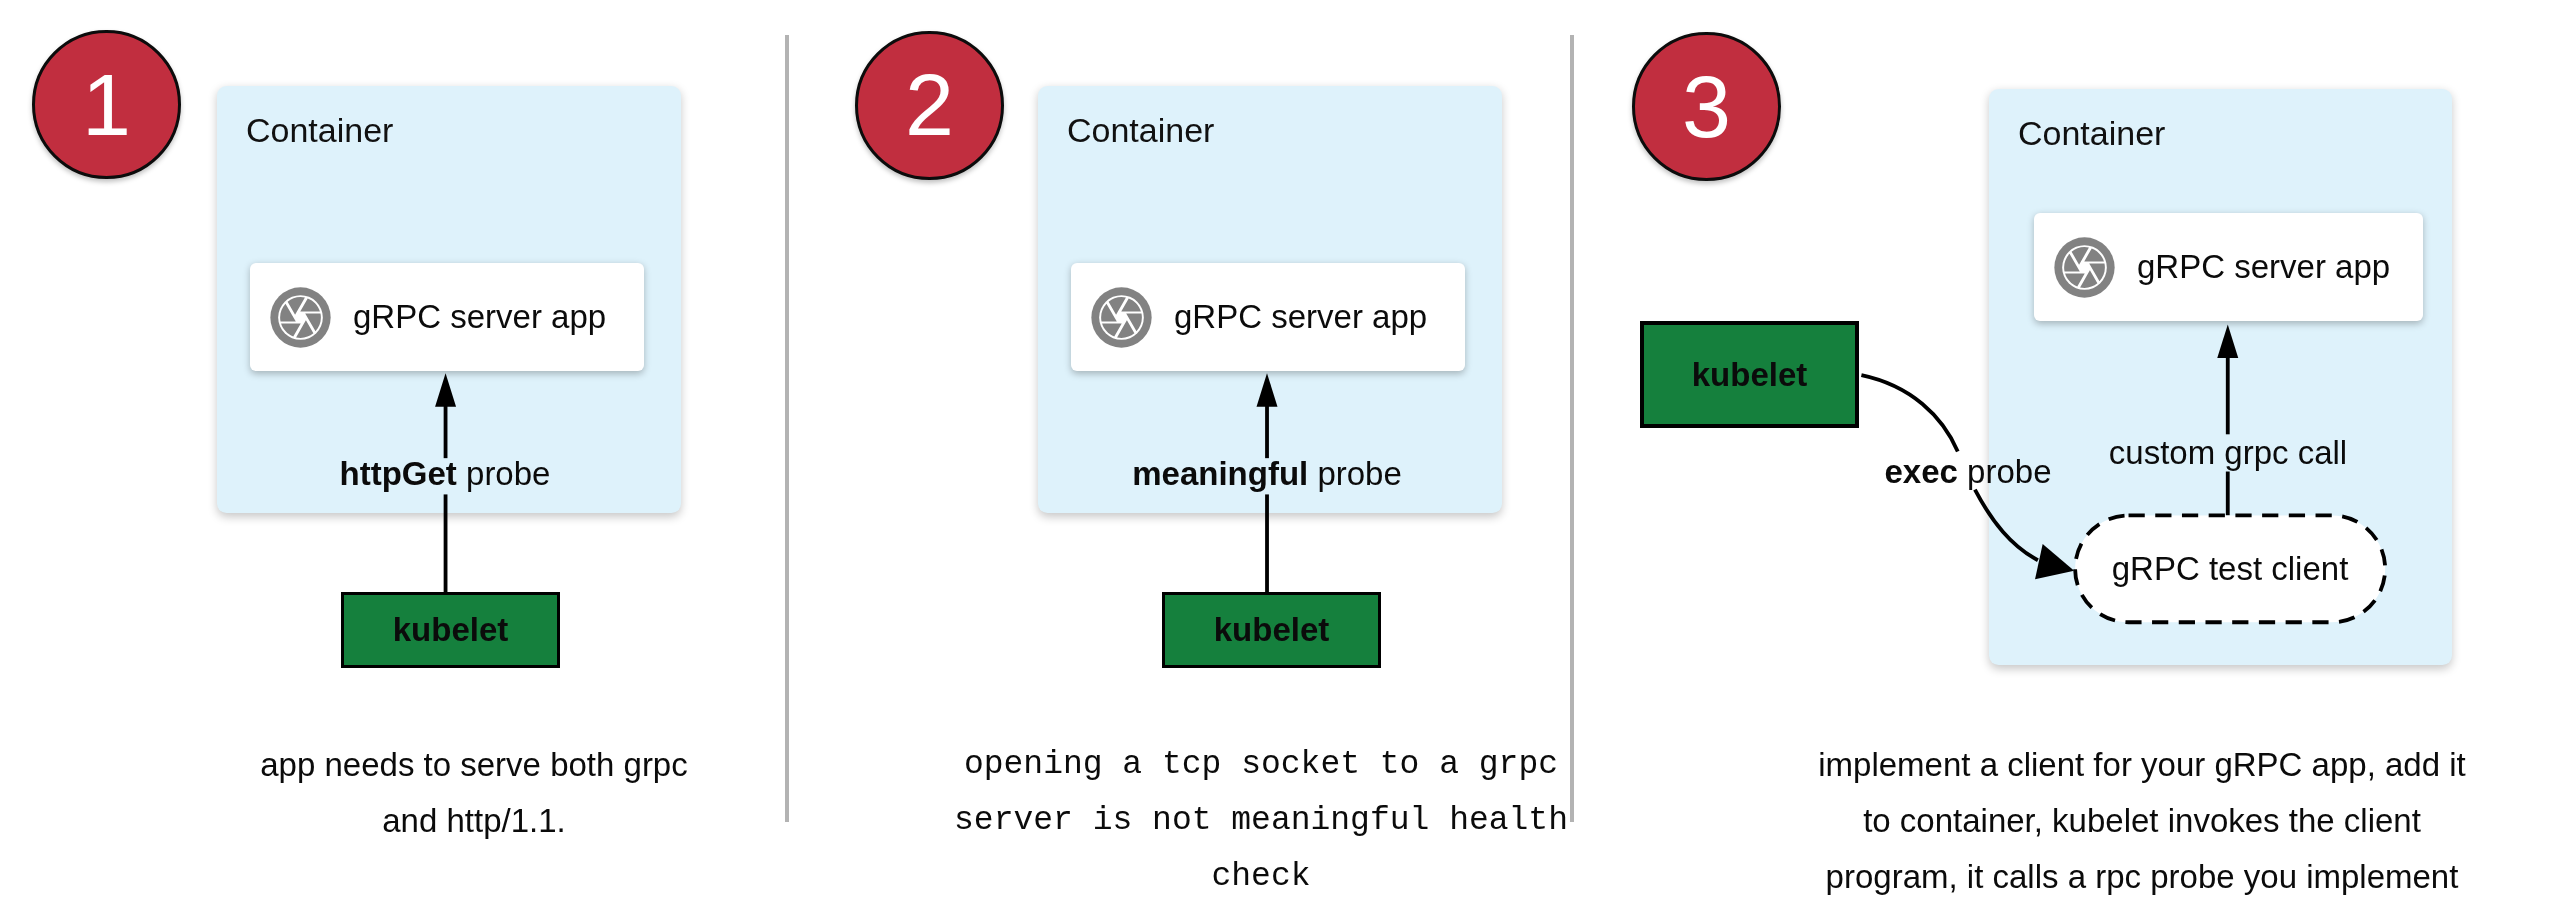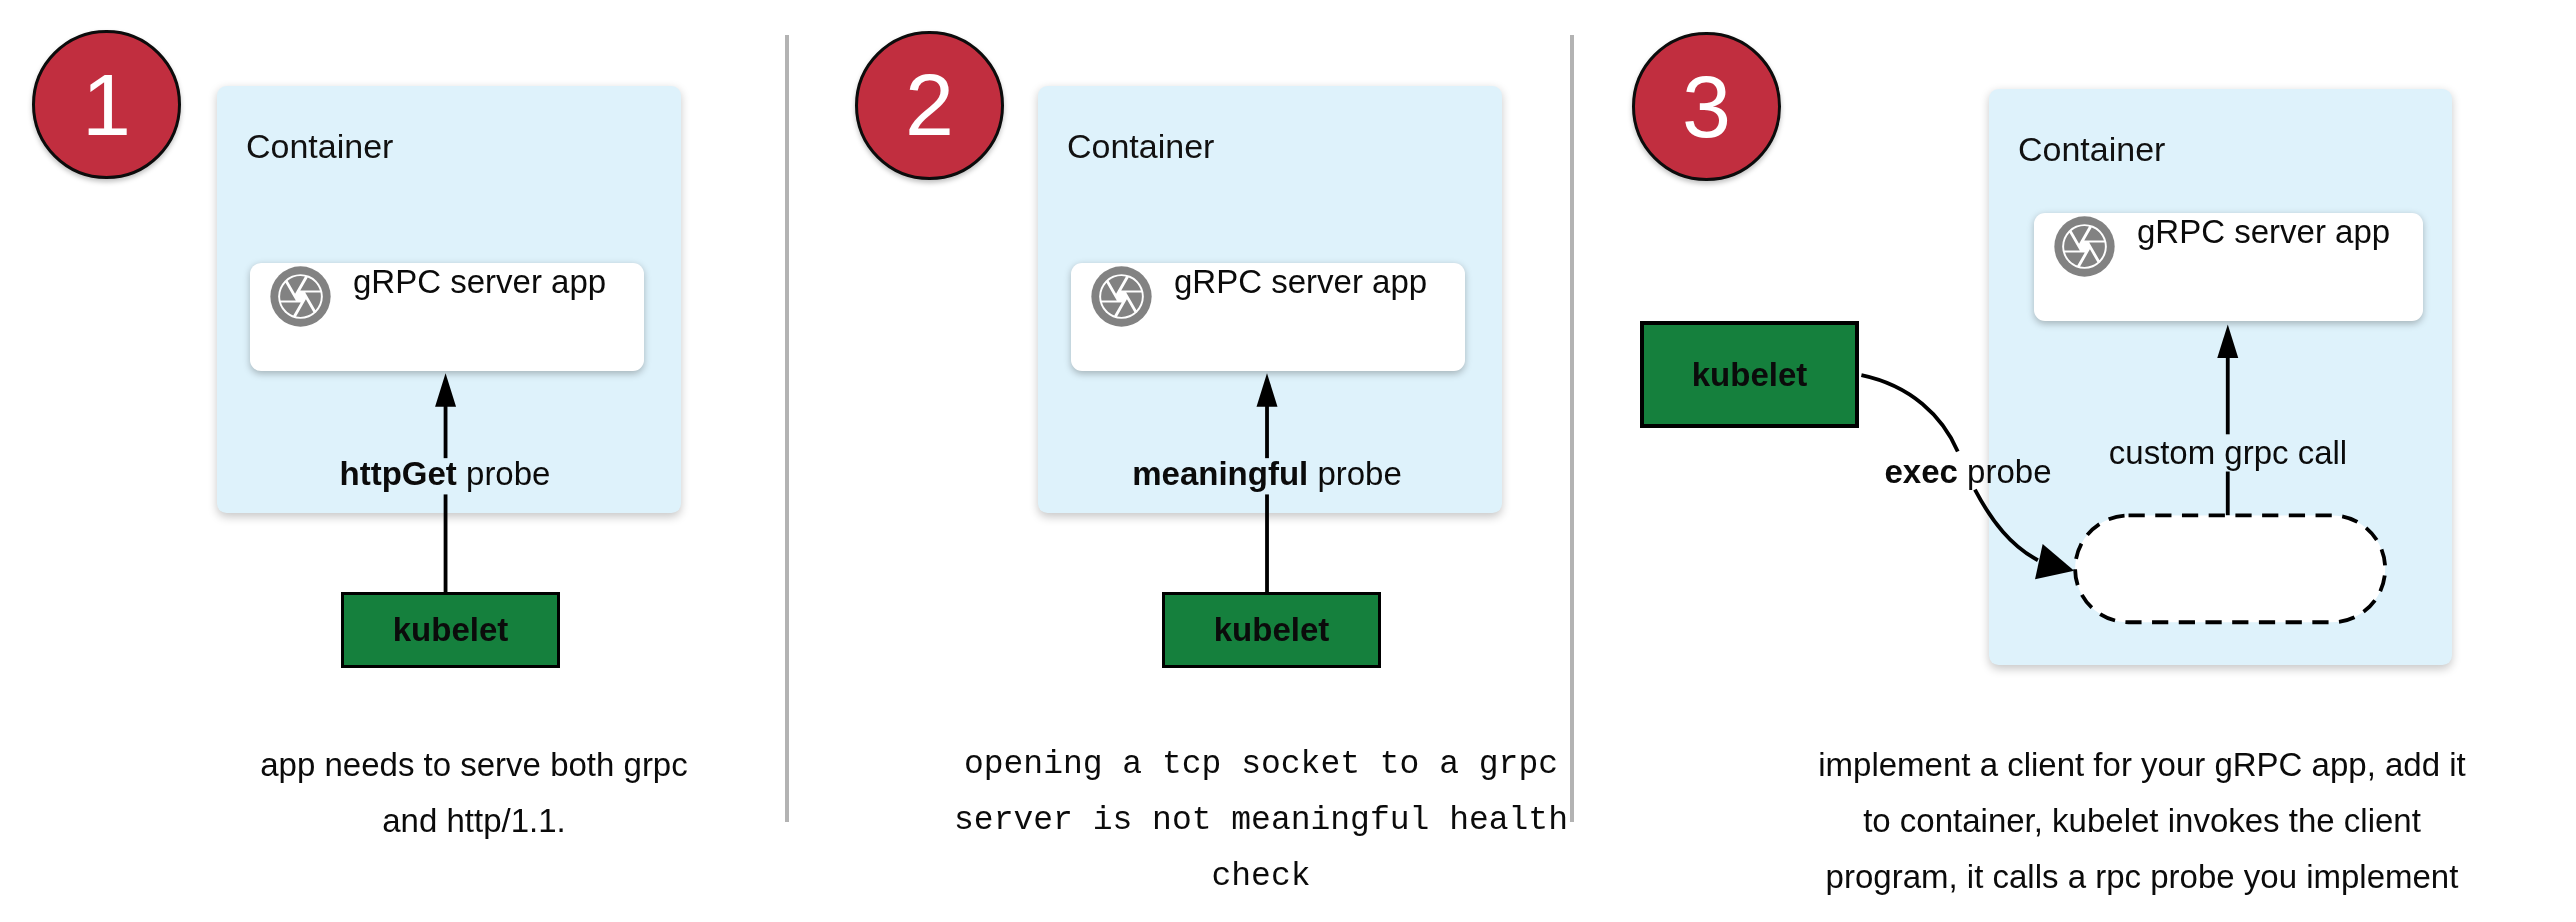--- a/index.html
+++ b/index.html
@@ -16,24 +16,24 @@
   .badge span{color:#ffffff;font-size:88px;line-height:1;}
   #badge1{left:32px;top:30px;}
   #badge2{left:855px;top:30.5px;}
   #badge3{left:1632px;top:32px;}
 
   .container-box{position:absolute;background:#def2fb;border-radius:9.5px;
     box-shadow:0 3.8px 9.5px rgba(0,0,0,0.22);z-index:1;}
   #container1{left:217px;top:86px;width:464px;height:427px;}
   #container2{left:1038px;top:86px;width:464px;height:427px;}
   #container3{left:1989px;top:89px;width:463px;height:576px;}
-  .container-label{position:absolute;left:29px;top:25px;font-size:34px;color:#111;margin-top:16px;}
+  .container-label{position:absolute;left:29px;top:25px;font-size:34px;color:#111;}
 
-  .app-box{position:absolute;background:#ffffff;border-radius:11px;height:108px;
-    box-shadow:0 2.9px 7.6px rgba(0,0,0,0.25);display:flex;align-items:flex-start;
+  .app-box{position:absolute;background:#ffffff;border-radius:6px;height:108px;
+    box-shadow:0 2.9px 7.6px rgba(0,0,0,0.25);display:flex;align-items:center;
     padding-left:17px;gap:19px;box-sizing:border-box;z-index:2;}
   #appbox1{left:250px;top:263px;width:394px;}
   #appbox2{left:1071px;top:263px;width:394px;}
   #appbox3{left:2034px;top:213px;width:389px;}
   .aperture{width:67px;height:67px;flex:0 0 auto;}
   .app-label{font-size:33px;color:#0b0b0b;white-space:nowrap;}
 
   .kubelet-box{position:absolute;background:#15803d;border:3.8px solid #000;
     display:flex;align-items:center;justify-content:center;box-sizing:border-box;z-index:5;font-weight:bold;}
   #kubelet1{left:341px;top:592px;width:219px;height:76px;}
@@ -145,20 +145,21 @@
   </div>
   <div id="kubelet3" class="kubelet-box">
     <span class="kubelet-label">kubelet</span>
   </div>
 
   <div id="probe1" class="probe-label"><b>httpGet</b><span> probe</span></div>
   <div id="probe2" class="probe-label"><b>meaningful</b><span> probe</span></div>
   <div id="probe3" class="probe-label"><b>exec</b><span> probe</span></div>
 
   <div id="call-label">custom grpc call</div>
+  <div id="testclient-label">gRPC test client</div>
 
   <div id="caption1" class="caption">app needs to serve both grpc
 and http/1.1.</div>
   <div id="caption2" class="caption">opening a tcp socket to a grpc
 server is not meaningful health
 check</div>
   <div id="caption3" class="caption">implement a client for your gRPC app, add it
 to container, kubelet invokes the client
 program, it calls a rpc probe you implement</div>
 

